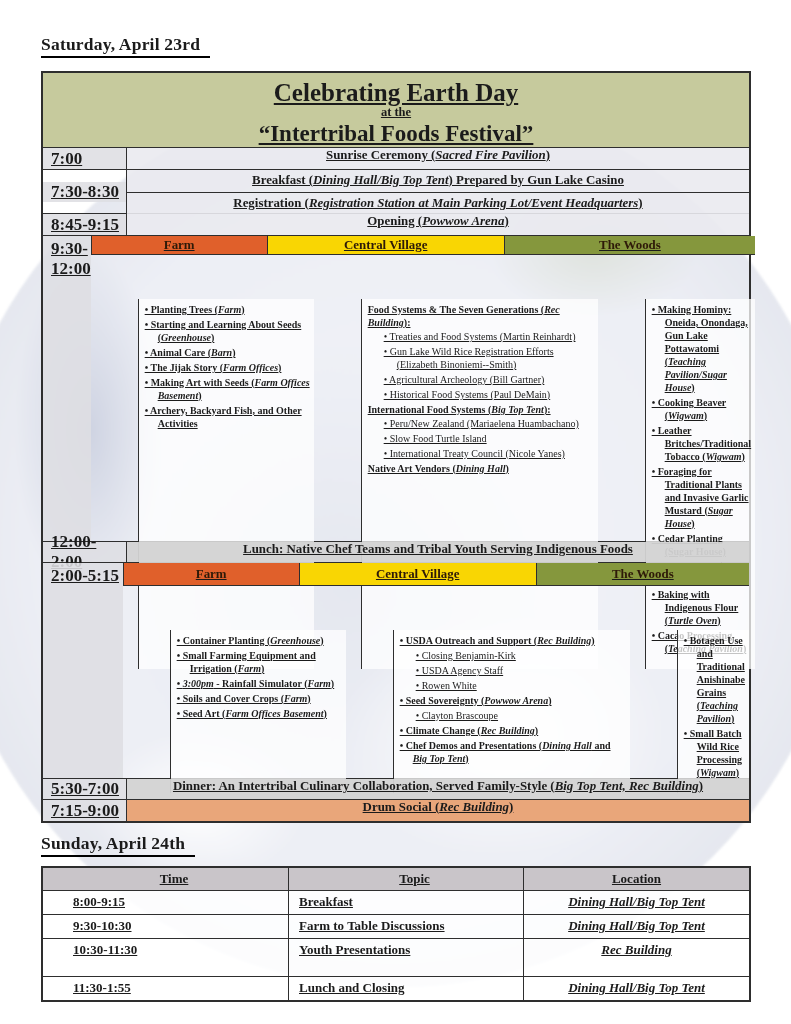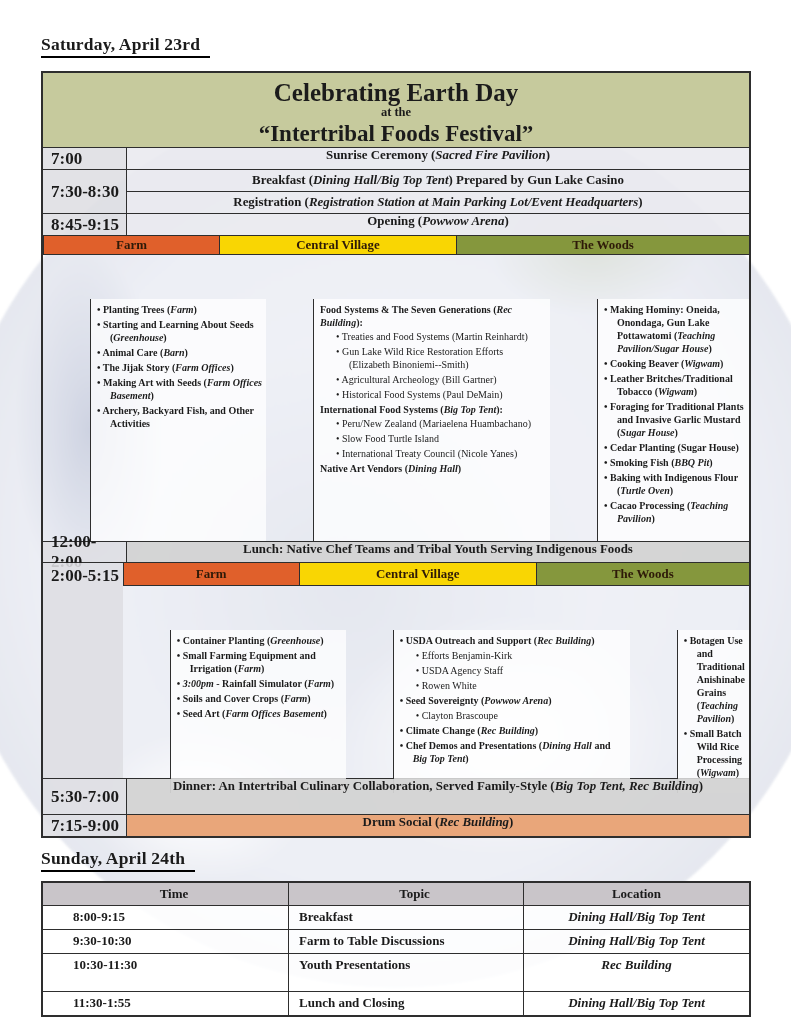--- a/index.html
+++ b/index.html
@@ -14,21 +14,21 @@
     border-radius:50%;
     background:
       radial-gradient(closest-side at 16% 38%, rgba(92,108,156,.55), rgba(92,108,156,0) 52%),
       radial-gradient(closest-side at 72% 18%, rgba(146,162,118,.45), rgba(146,162,118,0) 42%),
       radial-gradient(closest-side at 62% 72%, rgba(255,255,255,.95), rgba(255,255,255,0) 48%),
       radial-gradient(closest-side at 28% 80%, rgba(255,255,255,.95), rgba(255,255,255,0) 42%),
       radial-gradient(closest-side at 45% 55%, rgba(120,134,170,.25), rgba(120,134,170,0) 60%),
       radial-gradient(closest-side at 50% 50%, #e2e5f0, #d8dcea 78%, #c8cddd 100%);
     opacity:.45; filter:blur(1px);
   }
-  .content{position:relative; z-index:1; padding:34px 40px 0 41px;}
+  .content{position:relative; z-index:1; padding:34px 40px 0 41px;text-decoration:underline;}
   .day-heading{
     display:inline-block; font-size:17.5px; font-weight:bold;
     border-bottom:2px solid #000; padding:0 10px 1px 0; letter-spacing:.2px;
   }
   .tbl{width:710px; border:2px solid #2e2e2e; box-sizing:border-box; margin-top:13px;}
   .row{display:flex; box-sizing:border-box; border-top:1px solid #2e2e2e;}
   .row.first{border-top:none;}
   .cell{box-sizing:border-box;}
   .bl{border-left:1px solid #2e2e2e;}
   
@@ -38,21 +38,21 @@
   .banner .t3{font-size:23px; font-weight:bold; margin-top:1px;}
   
   .time{width:83px; font-size:17px; font-weight:bold; padding-left:8px;
         background:rgba(222,222,226,.88); display:flex; align-items:center;}
   .simplerow{height:22px;}
   .simplerow .msg{flex:1; font-size:12.9px; font-weight:bold; text-align:center;
         display:flex; justify-content:center;
         background:rgba(234,234,239,.9);}
   .gray .msg{background:rgba(211,211,211,.95);}
   
-  .rowpair{height:44px;}
+  .rowpair{height:44px;align-items:center;}
   .pair-right{flex:1; display:flex; flex-direction:column;}
   .prow{height:22px; box-sizing:border-box; font-size:12.9px; font-weight:bold;
         display:flex; align-items:center; justify-content:center;
         background:rgba(234,234,239,.9); border-left:1px solid #2e2e2e;}
   .prow+.prow{border-top:1px solid #2e2e2e;}
   
   .sgroup .time{align-items:flex-start; padding-top:3px;}
   .sright{flex:1; display:flex; flex-direction:column;gap:44px;}
   .headrow{display:flex; border-bottom:1px solid #2e2e2e;}
   .hcell{font-size:12.9px; font-weight:bold; text-align:center; color:#2e1a08;
@@ -110,39 +110,40 @@
           <div class="prow">Registration (<i>Registration Station at Main Parking Lot/Event Headquarters</i>)</div>
         </div>
       </div>
 
       <div class="row simplerow">
         <div class="cell time">8:45-9:15</div>
         <div class="cell msg bl">Opening (<i>Powwow Arena</i>)</div>
       </div>
 
       <div class="row sgroup" style="height:306px">
+        <div class="cell time">9:30-12:00</div>
         <div class="sright">
           <div class="headrow h18">
             <div class="hcell bl c-farm" style="background-color: rgb(224, 96, 43);">Farm</div>
             <div class="hcell bl c-central" style="background-color: rgb(249, 214, 3);">Central Village</div>
             <div class="hcell bl c-woods" style="background-color: rgb(133, 151, 61);">The Woods</div>
           </div>
           <div class="bodyrow">
             <div class="bcell bl c-farm">
                 <div class="li b">• Planting Trees (<i>Farm</i>)</div>
                 <div class="li b">• Starting and Learning About Seeds (<i>Greenhouse</i>)</div>
                 <div class="li b">• Animal Care (<i>Barn</i>)</div>
                 <div class="li b">• The Jijak Story (<i>Farm Offices</i>)</div>
                 <div class="li b">• Making Art with Seeds (<i>Farm Offices Basement</i>)</div>
                 <div class="li b">• Archery, Backyard Fish, and Other Activities</div>
               </div>
             <div class="bcell bl c-central">
                 <div class="li b nob">Food Systems &amp; The Seven Generations (<i>Rec Building</i>):</div>
                 <div class="li ind">• Treaties and Food Systems (Martin Reinhardt)</div>
-                <div class="li ind">• Gun Lake Wild Rice Restoration Efforts (Elizabeth Binoniemi--Smith)</div>
+                <div class="li ind">• Gun Lake Wild Rice Registration Efforts (Elizabeth Binoniemi--Smith)</div>
                 <div class="li ind">• Agricultural Archeology (Bill Gartner)</div>
                 <div class="li ind">• Historical Food Systems (Paul DeMain)</div>
                 <div class="li b nob">International Food Systems (<i>Big Top Tent</i>):</div>
                 <div class="li ind">• Peru/New Zealand (Mariaelena Huambachano)</div>
                 <div class="li ind">• Slow Food Turtle Island</div>
                 <div class="li ind">• International Treaty Council (Nicole Yanes)</div>
                 <div class="li b nob">Native Art Vendors (<i>Dining Hall</i>)</div>
               </div>
             <div class="bcell bl c-woods">
                 <div class="li b">• Making Hominy: Oneida, Onondaga, Gun Lake Pottawatomi (<i>Teaching Pavilion/Sugar House</i>)</div>
@@ -174,37 +175,37 @@
           <div class="bodyrow">
             <div class="bcell bl c-farm">
                 <div class="li b">• Container Planting (<i>Greenhouse</i>)</div>
                 <div class="li b">• Small Farming Equipment and Irrigation (<i>Farm</i>)</div>
                 <div class="li b">• <i>3:00pm</i> - Rainfall Simulator (<i>Farm</i>)</div>
                 <div class="li b">• Soils and Cover Crops (<i>Farm</i>)</div>
                 <div class="li b">• Seed Art (<i>Farm Offices Basement</i>)</div>
               </div>
             <div class="bcell bl c-central">
                 <div class="li b">• USDA Outreach and Support (<i>Rec Building</i>)</div>
-                <div class="li ind">• Efforts Benjamin-Kirk</div>
+                <div class="li ind">• Closing Benjamin-Kirk</div>
                 <div class="li ind">• USDA Agency Staff</div>
                 <div class="li ind">• Rowen White</div>
                 <div class="li b">• Seed Sovereignty (<i>Powwow Arena</i>)</div>
                 <div class="li ind">• Clayton Brascoupe</div>
                 <div class="li b">• Climate Change (<i>Rec Building</i>)</div>
                 <div class="li b">• Chef Demos and Presentations (<i>Dining Hall</i> and <i>Big Top Tent</i>)</div>
               </div>
             <div class="bcell bl c-woods">
                 <div class="li b">• Botagen Use and Traditional Anishinabe Grains (<i>Teaching Pavilion</i>)</div>
                 <div class="li b">• Small Batch Wild Rice Processing (<i>Wigwam</i>)</div>
               </div>
           </div>
         </div>
       </div>
 
-      <div class="row simplerow gray" style="height:36px">
+      <div class="row simplerow gray" style="height:21px">
         <div class="cell time">5:30-7:00</div>
         <div class="cell msg bl">Dinner: An Intertribal Culinary Collaboration, Served Family-Style (<i>Big Top Tent, Rec Building</i>)</div>
       </div>
 
       <div class="row simplerow">
         <div class="cell time">7:15-9:00</div>
         <div class="cell msg bl" style="background-color: rgb(233, 166, 122);">Drum Social (<i>Rec Building</i>)</div>
       </div>
 
     </div>

